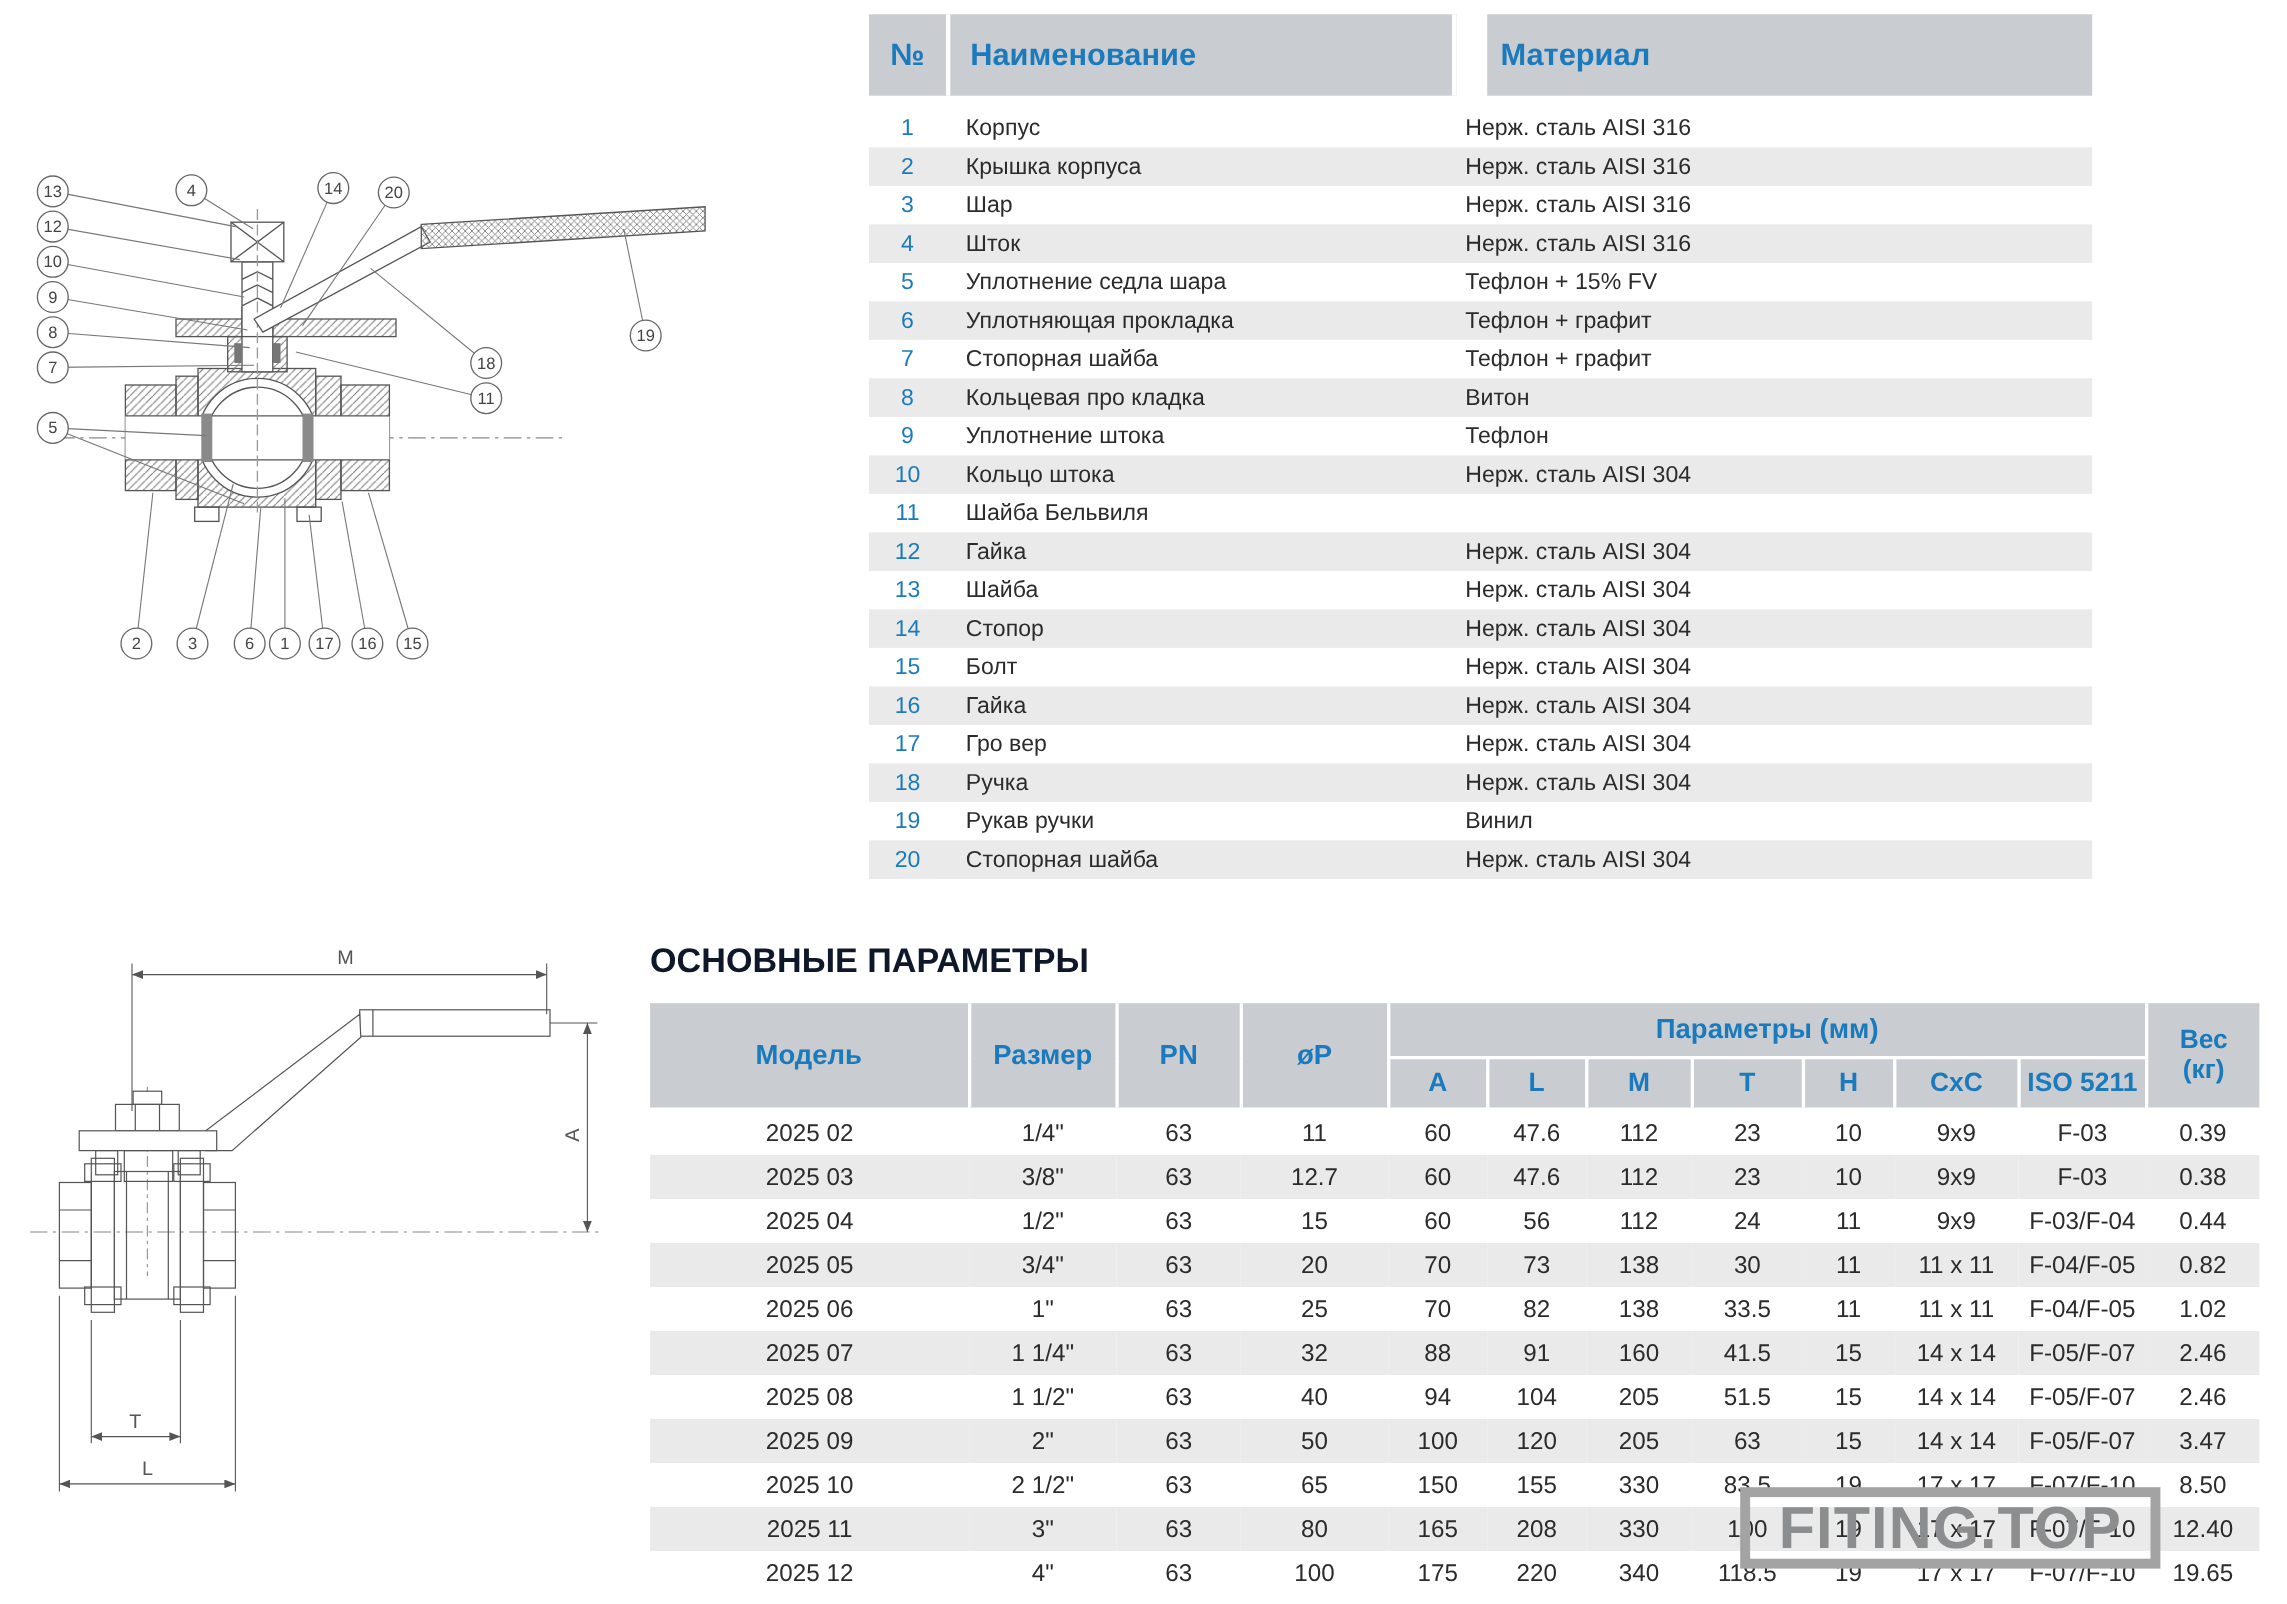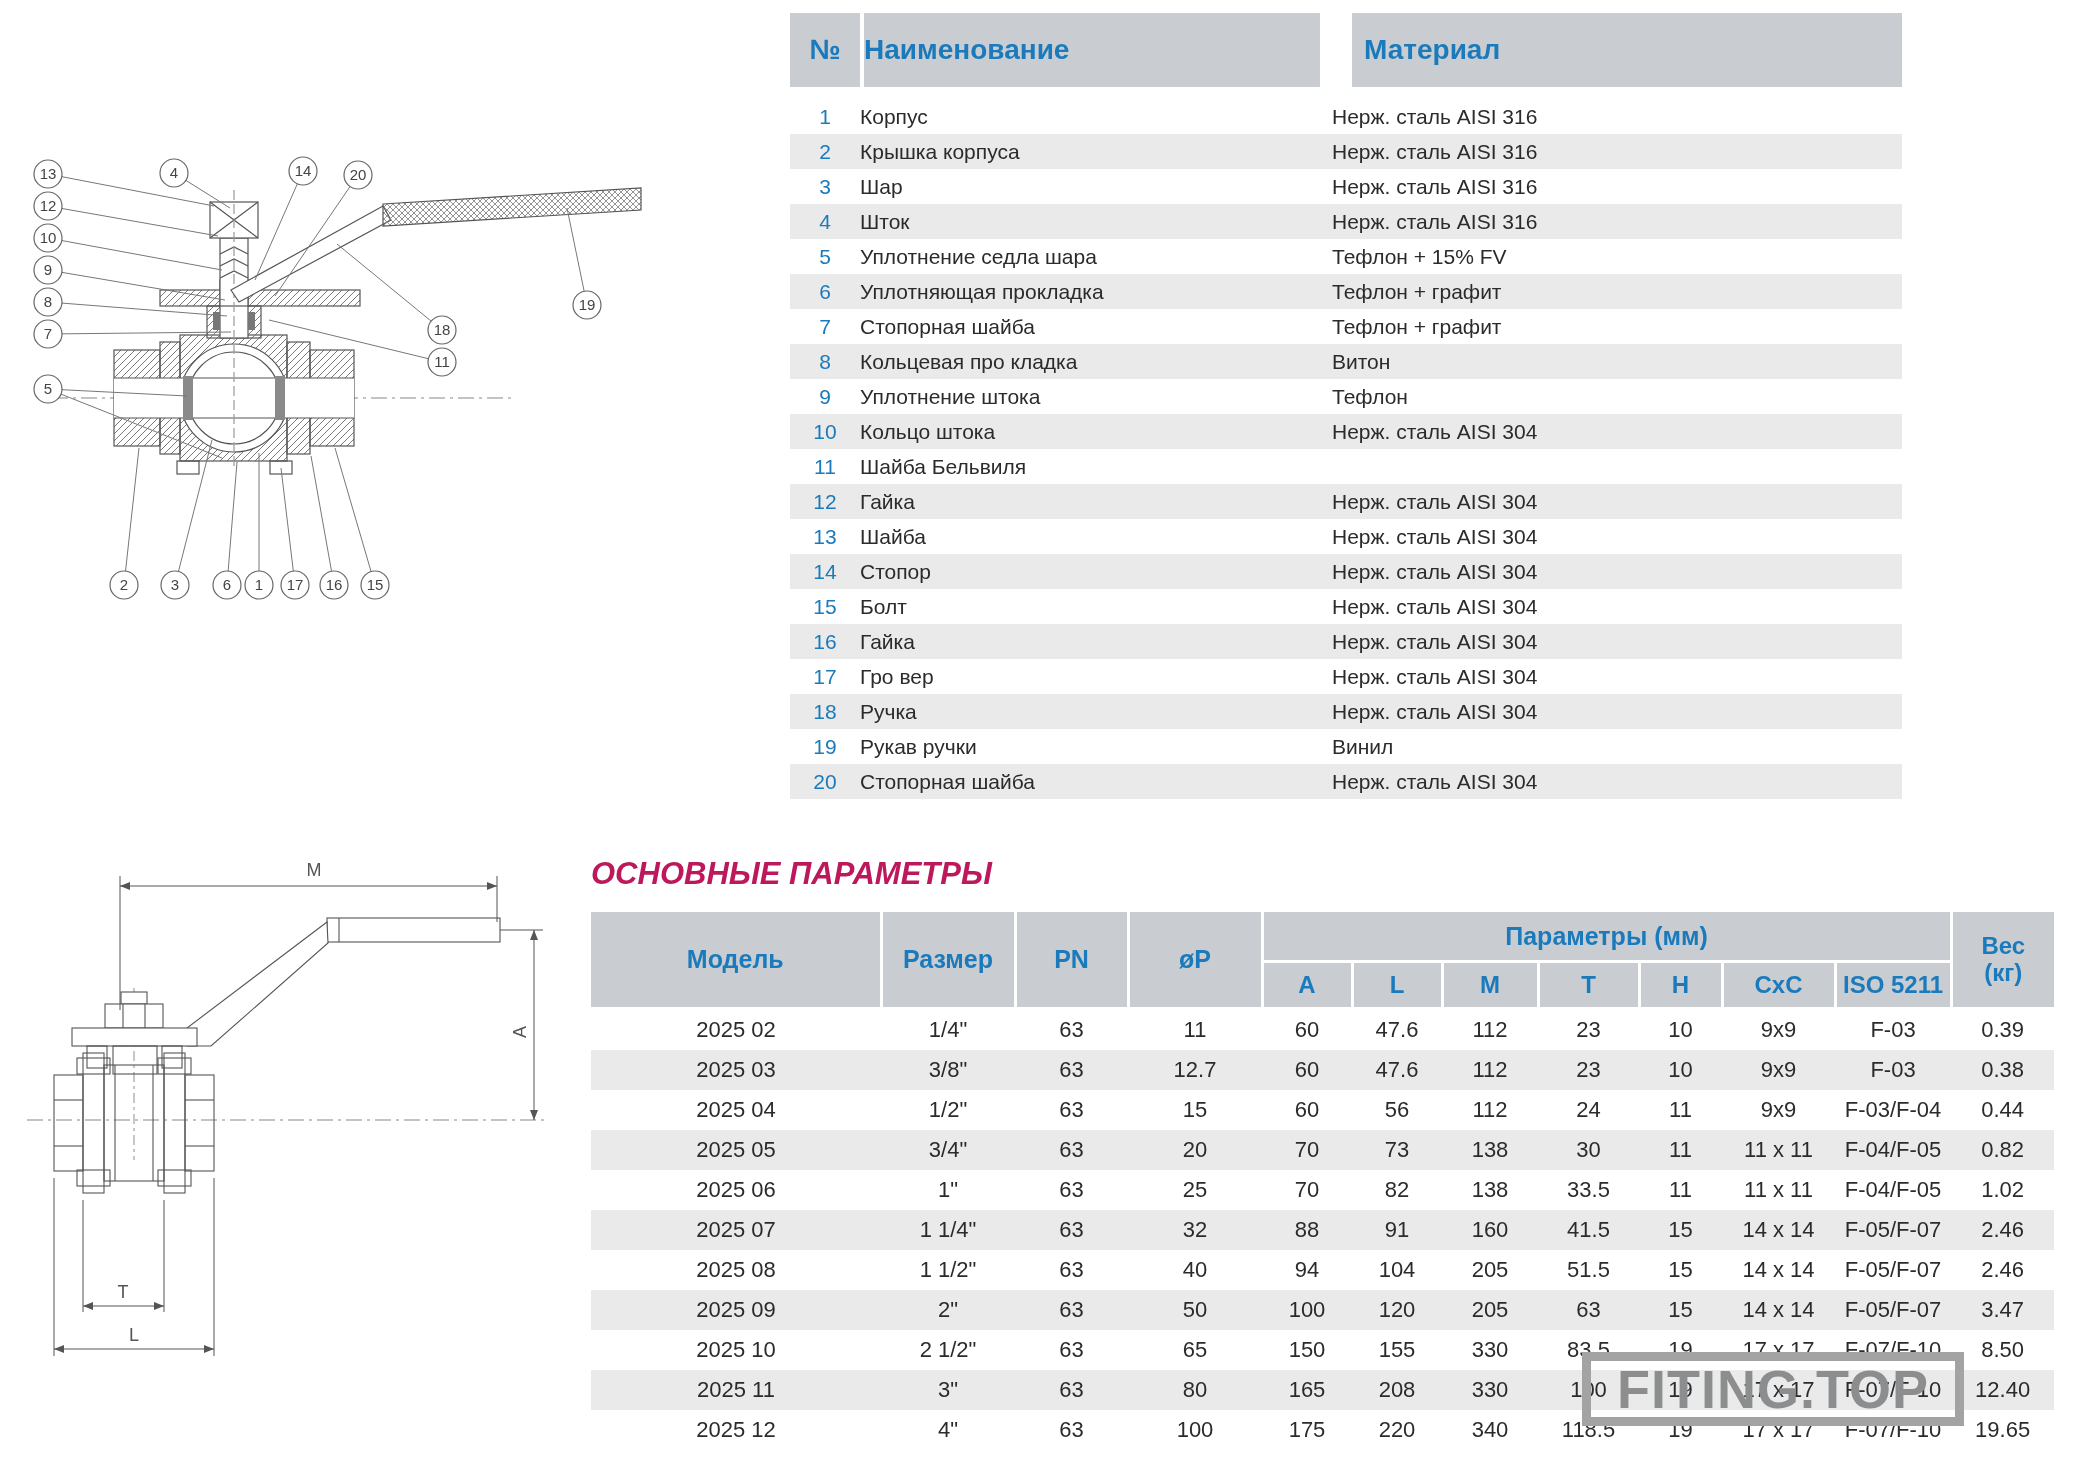--- a/index.html
+++ b/index.html
@@ -11,26 +11,26 @@
   .parts-table{position:absolute;left:790px;top:13px;width:1112px;}
   .pt-header{display:flex;height:74px;margin-bottom:12px;}
   .pt-header .pt-cell{
     background:#c9cdd1;color:#1a7abc;font-weight:bold;font-size:28px;
     display:flex;align-items:center;border-right:4px solid #fff;
   }
   .pt-header .pt-cell:last-child{border-right:none;margin-left:28px;}
   .pt-row{display:flex;height:35px;align-items:center;font-size:21px;}
   .pt-row:nth-child(even){background:#eaeaea;}
   .pt-num{width:70px;flex:0 0 70px;justify-content:center;text-align:center;color:#1a7abc;display:flex;align-items:center;}
-  .pt-name{width:460px;flex:0 0 460px;box-sizing:border-box;display:flex;align-items:center;}
+  .pt-name{width:460px;flex:0 0 460px;padding-left:18px;box-sizing:border-box;display:flex;align-items:center;}
   .pt-mat{flex:1;padding-left:12px;box-sizing:border-box;display:flex;align-items:center;}
   .pt-row .pt-num{font-size:21px;}
   
   .params-title{
-    position:absolute;left:591px;top:856px;font-size:31px;font-weight:bold;color:#be185d;font-style:italic;
+    position:absolute;left:591px;top:856px;font-size:31px;font-weight:bold;color:#0f172a;
   }
   table.params-table{
     position:absolute;left:591px;top:912px;width:1463px;
     border-collapse:collapse;table-layout:fixed;
   }
   table.params-table th{
     background:#c9cdd1;color:#1a7abc;font-weight:bold;font-size:25px;
     border-left:3px solid #fff;border-bottom:3px solid #fff;text-align:center;vertical-align:middle;
   }
   table.params-table thead tr:first-child th:first-child{border-left:none;}

